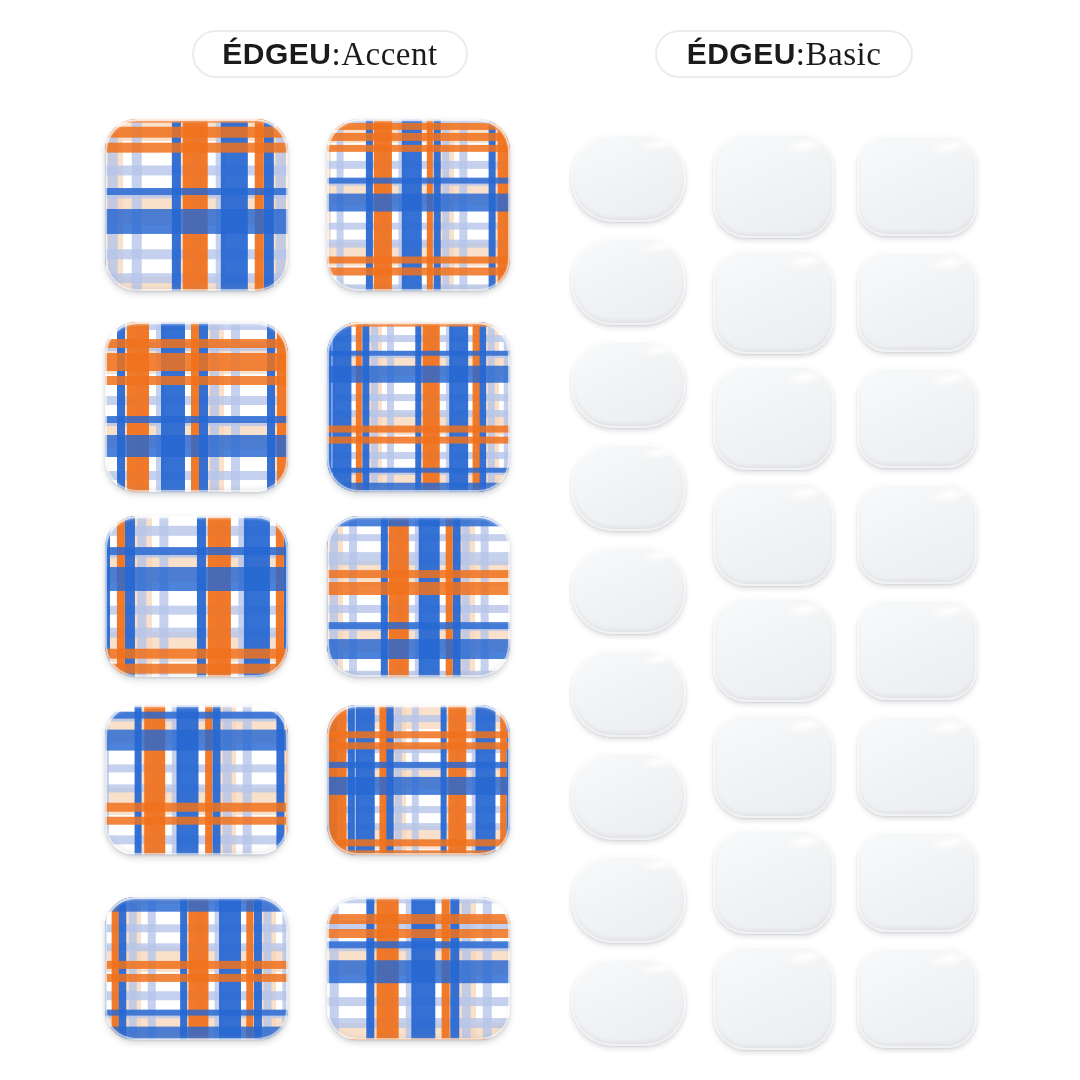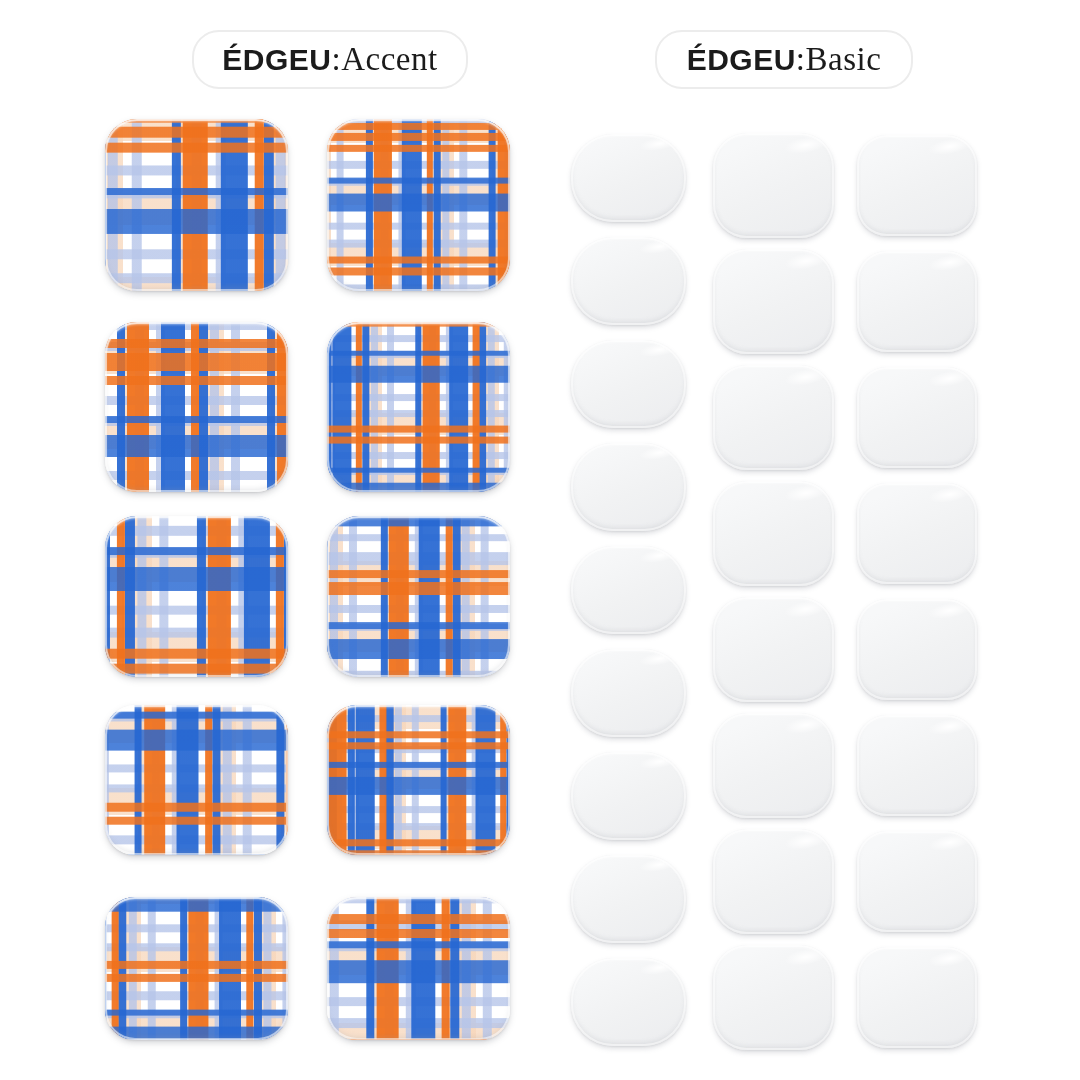--- a/index.html
+++ b/index.html
@@ -8,21 +8,21 @@
     width:1080px;height:1080px;
     background:#ffffff;
     overflow:hidden;
     font-family:"Liberation Sans", sans-serif;
   }
 
   
   .pill{
     position:absolute;
     top:30px;
-    height:59px;
+    height:48px;
     border:2px solid #ececec;
     border-radius:27px;
     background:#ffffff;
     display:flex;
     align-items:center;
     justify-content:center;
     box-sizing:border-box;
     color:#1b1b1b;
     white-space:nowrap;
   }

